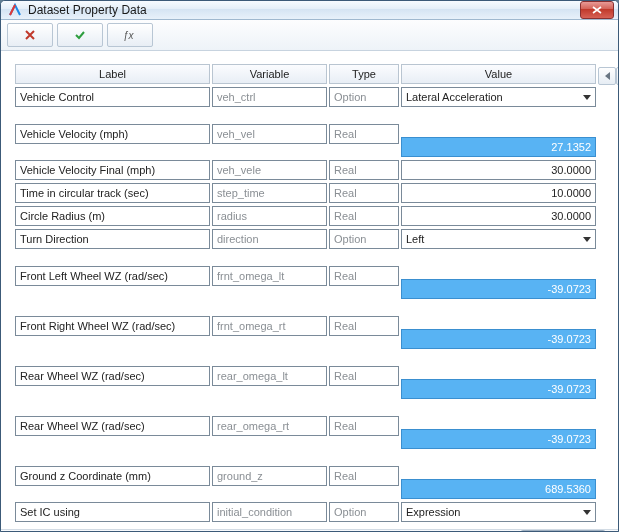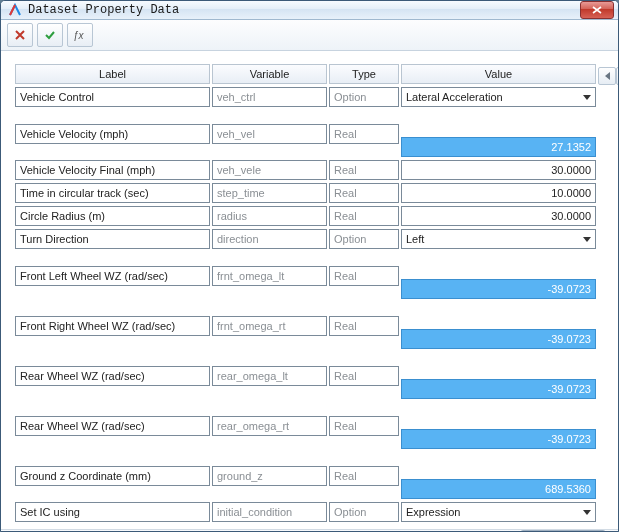--- a/index.html
+++ b/index.html
@@ -23,38 +23,38 @@
     background: linear-gradient(to bottom, #f7fbff 0%, #e4eef8 45%, #d5e4f3 46%, #e8f1fa 100%);
     border-bottom: 1px solid #9fb8cf;
     display: flex; align-items: center;
     padding: 0 4px 0 6px;
   }
   .titlebar .app-icon {
     width: 16px; height: 16px; margin-right: 5px;
     display:flex;align-items:center;justify-content:center;
   }
   .titlebar .title {
-    flex: 1; color: #1a1a1a; font-size: 12px; font-family: Liberation Mono, monospace;
+    flex: 1; color: #1a1a1a; font-size: 12px;
   }
   .titlebar .winbtn {
     width: 34px; height: 18px; margin-left: 2px;
     border: 1px solid #8a3030;
     border-radius: 3px;
     background: linear-gradient(to bottom, #e89a96 0%, #d36055 45%, #c0392b 46%, #d66055 100%);
     display:flex;align-items:center;justify-content:center;
     cursor: pointer;
   }
   .toolbar {
     height: 32px;
     background: linear-gradient(to bottom,#fdfdfe,#eef3f8);
     border-bottom: 1px solid #c7d3df;
     display:flex; align-items:center; padding: 3px 6px; gap:4px;
   }
   .tbtn {
-    width: 26px; height: 24px;
+    width: 46px; height: 24px;
     border: 1px solid #b8c6d4;
     background: linear-gradient(to bottom,#ffffff,#e8eef5);
     border-radius: 2px;
     display:flex;align-items:center;justify-content:center;
     cursor:pointer;
     text-decoration:underline;
   }
   .content {
     flex:1; background:#fff; padding: 10px 12px 4px 12px;
     display:flex; flex-direction:row;

